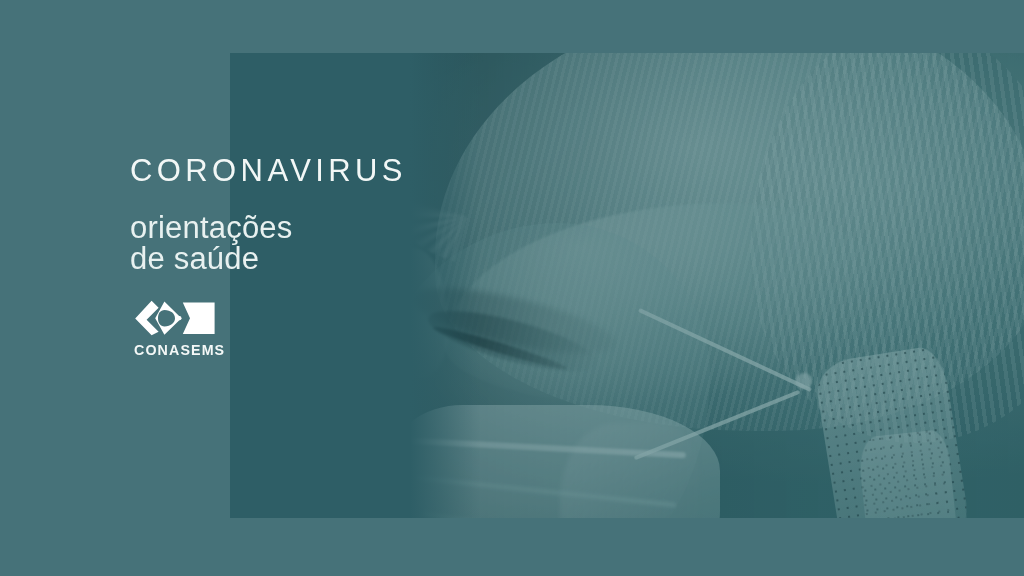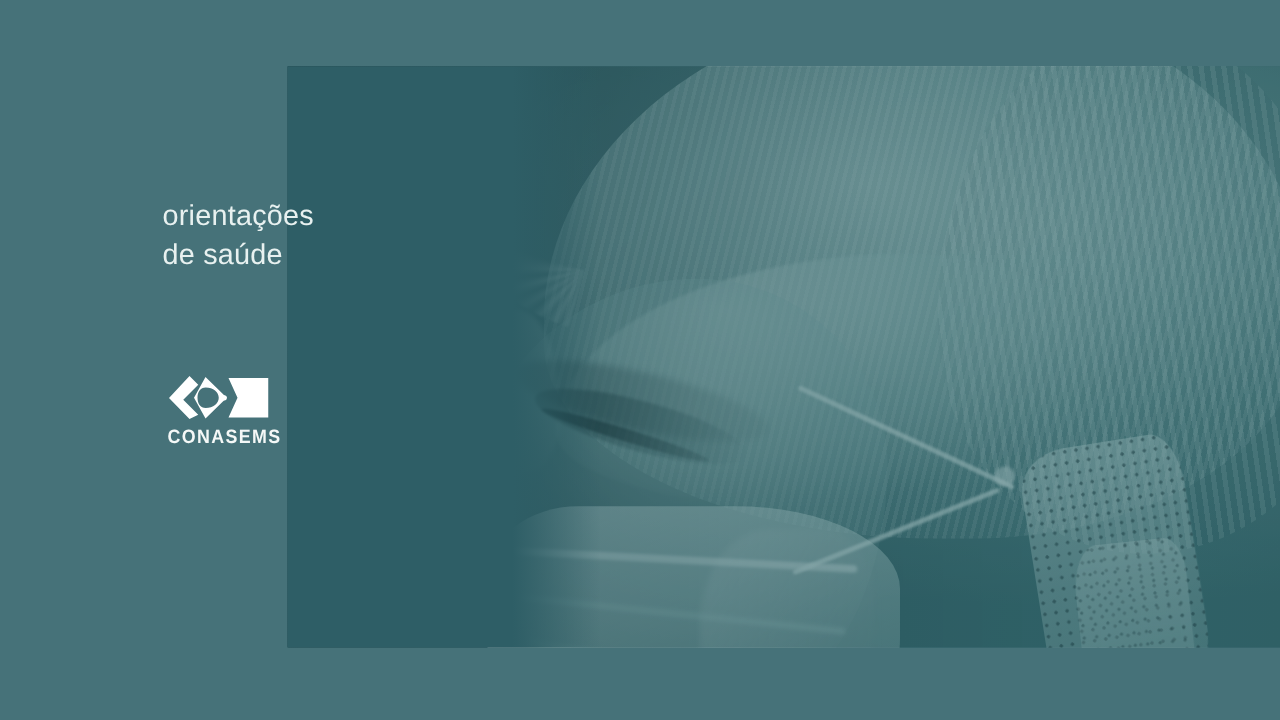--- a/index.html
+++ b/index.html
@@ -219,22 +219,22 @@
   }
   #title {
     font-size: 31px;
     font-weight: 400;
     letter-spacing: 4.4px;
     color: #f2f7f6;
     line-height: 1;
     white-space: nowrap;
   }
   #subtitle {
-    margin-top: 2px;
-    font-size: 23px;
+    margin-top: 26px;
+    font-size: 31px;
     font-weight: 400;
     color: #e8f1f0;
     line-height: 31px;
     letter-spacing: 0.2px;
   }
   .sub-line { white-space: nowrap; }
 
   
   #logo {
     position: absolute;
@@ -287,20 +287,21 @@
 
     <div id="scrub" class="ph"></div>
     <div id="scrub2" class="ph"></div>
 
     <div id="photo-tint"></div>
     <div id="photo-tint2"></div>
     <div id="panel-left-flat" class="ph"></div>
   </div>
 
   <div id="text-block">
+    <div id="title">CORONAVIRUS</div>
     <div id="subtitle">
       <div class="sub-line">orientações</div>
       <div class="sub-line">de saúde</div>
     </div>
   </div>
 
   <div id="logo">
     <svg id="logo-mark" viewBox="0 0 82 36" aria-hidden="true">
 
       <path d="M17.6 0.8 L24.6 7.8 L12.6 19.8 L24.6 31.8 L17.6 35.2 L1.2 18.4 Z" fill="#ffffff"></path>

